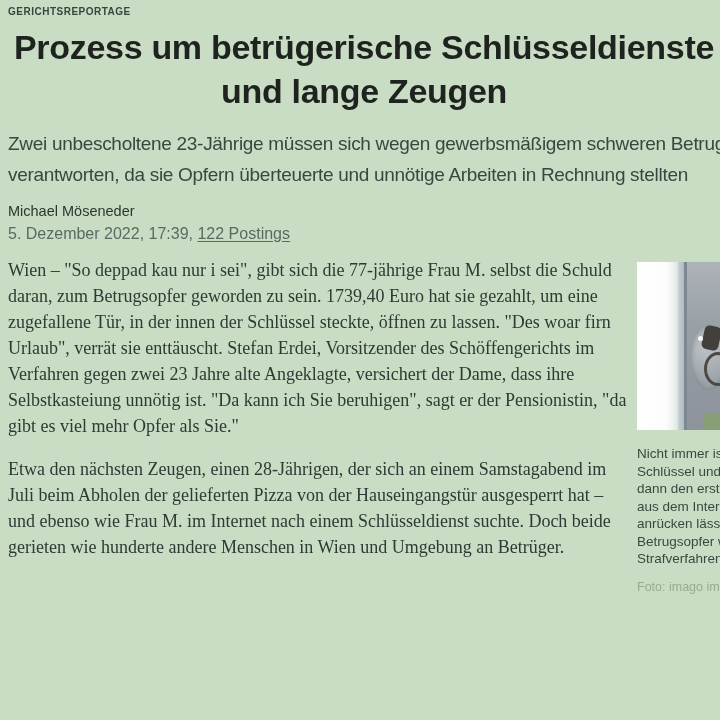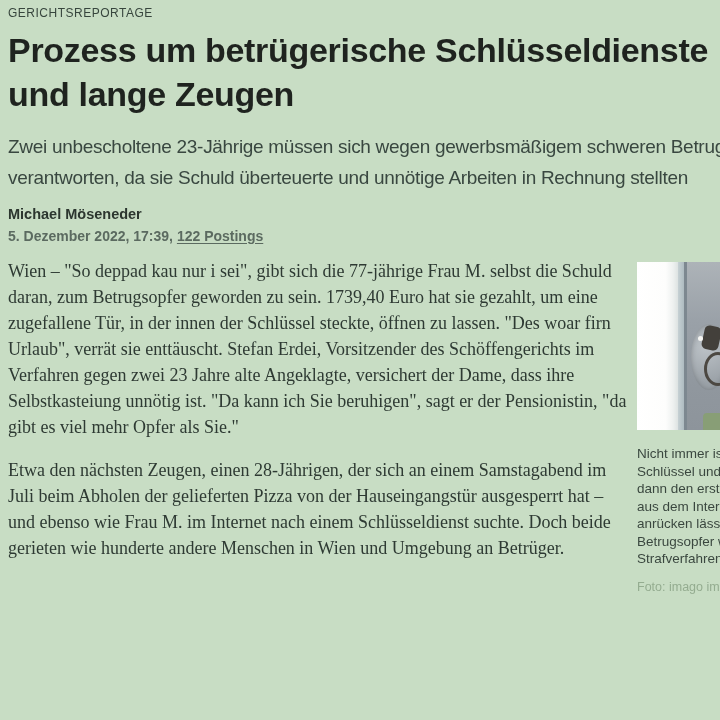--- a/index.html
+++ b/index.html
@@ -7,22 +7,22 @@
     position: relative;
     width: 720px;
     height: 720px;
     background: #c8ddc4;
     overflow: hidden;
     font-family: "Liberation Sans", sans-serif;
   }
   .content { padding: 6px 0 0 8px; }
 
   .kicker {
-    font-size: 12px;
-    font-weight: normal;
+    font-size: 10px;
+    font-weight: bold;
     letter-spacing: 0.5px;
     color: #37453d;
     cursor: pointer;
   }
   .headline {
     margin: 8px 0 0 0;
     font-size: 34px;
     line-height: 44px;
     font-weight: bold;
     letter-spacing: -0.3px;
@@ -35,29 +35,28 @@
     font-size: 19px;
     line-height: 31px;
     letter-spacing: -0.3px;
     color: #394740;
   }
   .sub-line { white-space: nowrap; }
 
   .author {
     margin-top: 13px;
     font-size: 14.5px;
-    font-weight: bold;
+    font-weight: normal;
     color: #2c362f;
     cursor: pointer;
   }
   .meta {
     margin-top: 6px;
-    font-size: 14px;
+    font-size: 16px;
     color: #5b6a60;
-    font-weight: bold;
   }
   .postings {
     color: #5b6a60;
     text-decoration: underline;
     text-underline-offset: 2px;
     cursor: pointer;
   }
 
   .body-col {
     margin-top: 14px;
@@ -142,28 +141,28 @@
   }
 </style>
 </head>
 <body>
 
 <div class="page">
   <div class="content">
 
     <div class="kicker">GERICHTSREPORTAGE</div>
 
-    <h1 class="headline" style="margin:8px 0 0 0;">
+    <h1 class="headline" style="margin:8px 0 0 0;text-align:center;">
       <div class="hl-line">Prozess um betrügerische Schlüsseldienste</div>
       <div class="hl-line">und lange Zeugen</div>
     </h1>
 
     <div class="subtitle">
       <div class="sub-line">Zwei unbescholtene 23-Jährige müssen sich wegen gewerbsmäßigem schweren Betrugs</div>
-      <div class="sub-line">verantworten, da sie Schuld überteuerte und unnötige Arbeiten in Rechnung stellten</div>
+      <div class="sub-line">verantworten, da sie Opfern überteuerte und unnötige Arbeiten in Rechnung stellten</div>
     </div>
 
     <div class="author">Michael Möseneder</div>
 
     <div class="meta">
       <span>5. Dezember 2022, 17:39,</span>
       <span class="postings">122 Postings</span>
     </div>
 
     <div class="body-col">

